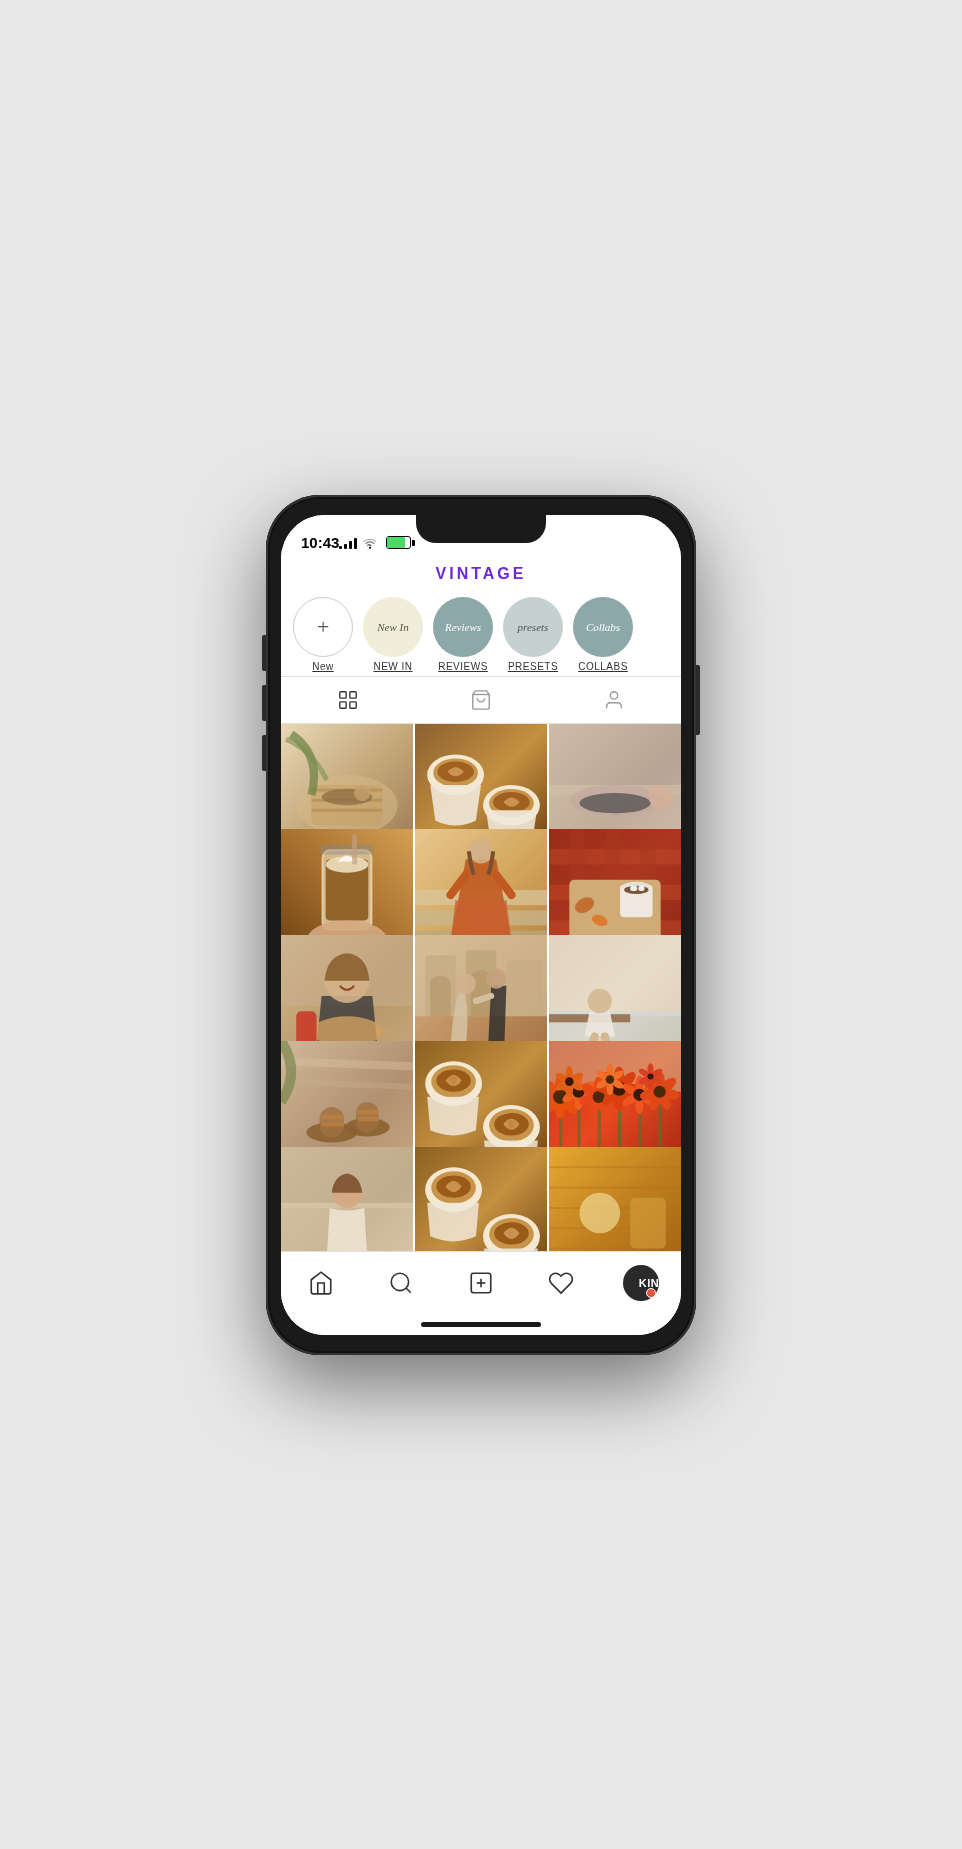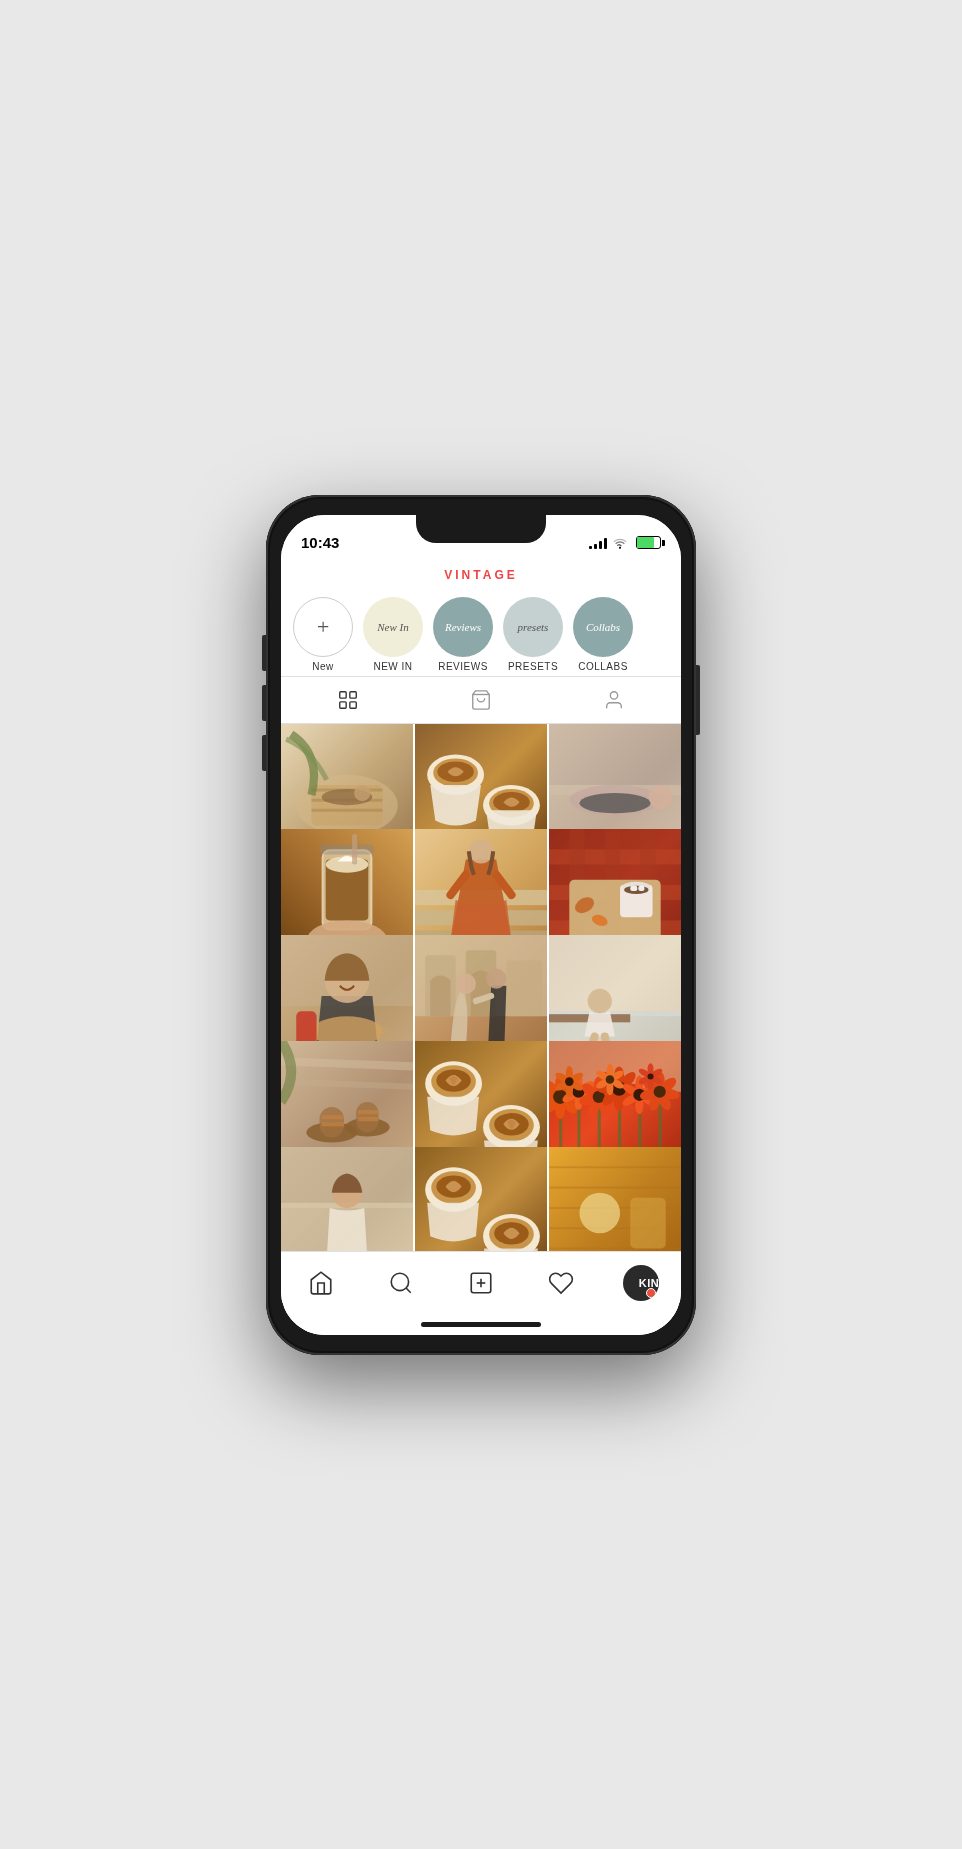--- a/index.html
+++ b/index.html
@@ -69,21 +69,20 @@
       background: #1a1a1a;
       border-radius: 0 0 20px 20px;
       z-index: 10;
     }
 
     
     .status-bar {
       height: 44px;
       padding: 12px 20px 0;
       display: flex;
-      justify-content: space-between;
       align-items: center;
       background: #fff;
       z-index: 5;
       flex-shrink: 0;
     }
     .status-time {
       font-size: 15px;
       font-weight: 600;
       color: #000;
     }
@@ -141,24 +140,24 @@
     }
 
     
     .app-header {
       padding: 6px 0 8px;
       text-align: center;
       background: #fff;
       flex-shrink: 0;
     }
     .app-title {
-      font-size: 12px;
+      font-size: 16px;
       font-weight: 700;
       letter-spacing: 3px;
-      color: #ef4444;
+      color: #6d28d9;
     }
 
     
     .stories-row {
       display: flex;
       align-items: center;
       padding: 6px 12px 4px;
       gap: 10px;
       overflow-x: hidden;
       flex-shrink: 0;
@@ -196,20 +195,21 @@
       background: #c5d0d0;
     }
     .story-circle.collabs {
       background: #8ca8a8;
     }
     .story-label {
       font-size: 10px;
       color: #333;
       letter-spacing: 0.5px;
       font-weight: 500;
+      text-decoration: underline;
     }
     .plus-icon {
       font-size: 22px;
       color: #555;
       font-weight: 200;
     }
     .story-text {
       color: #555;
       font-size: 11px;
       font-family: 'Georgia', serif;

